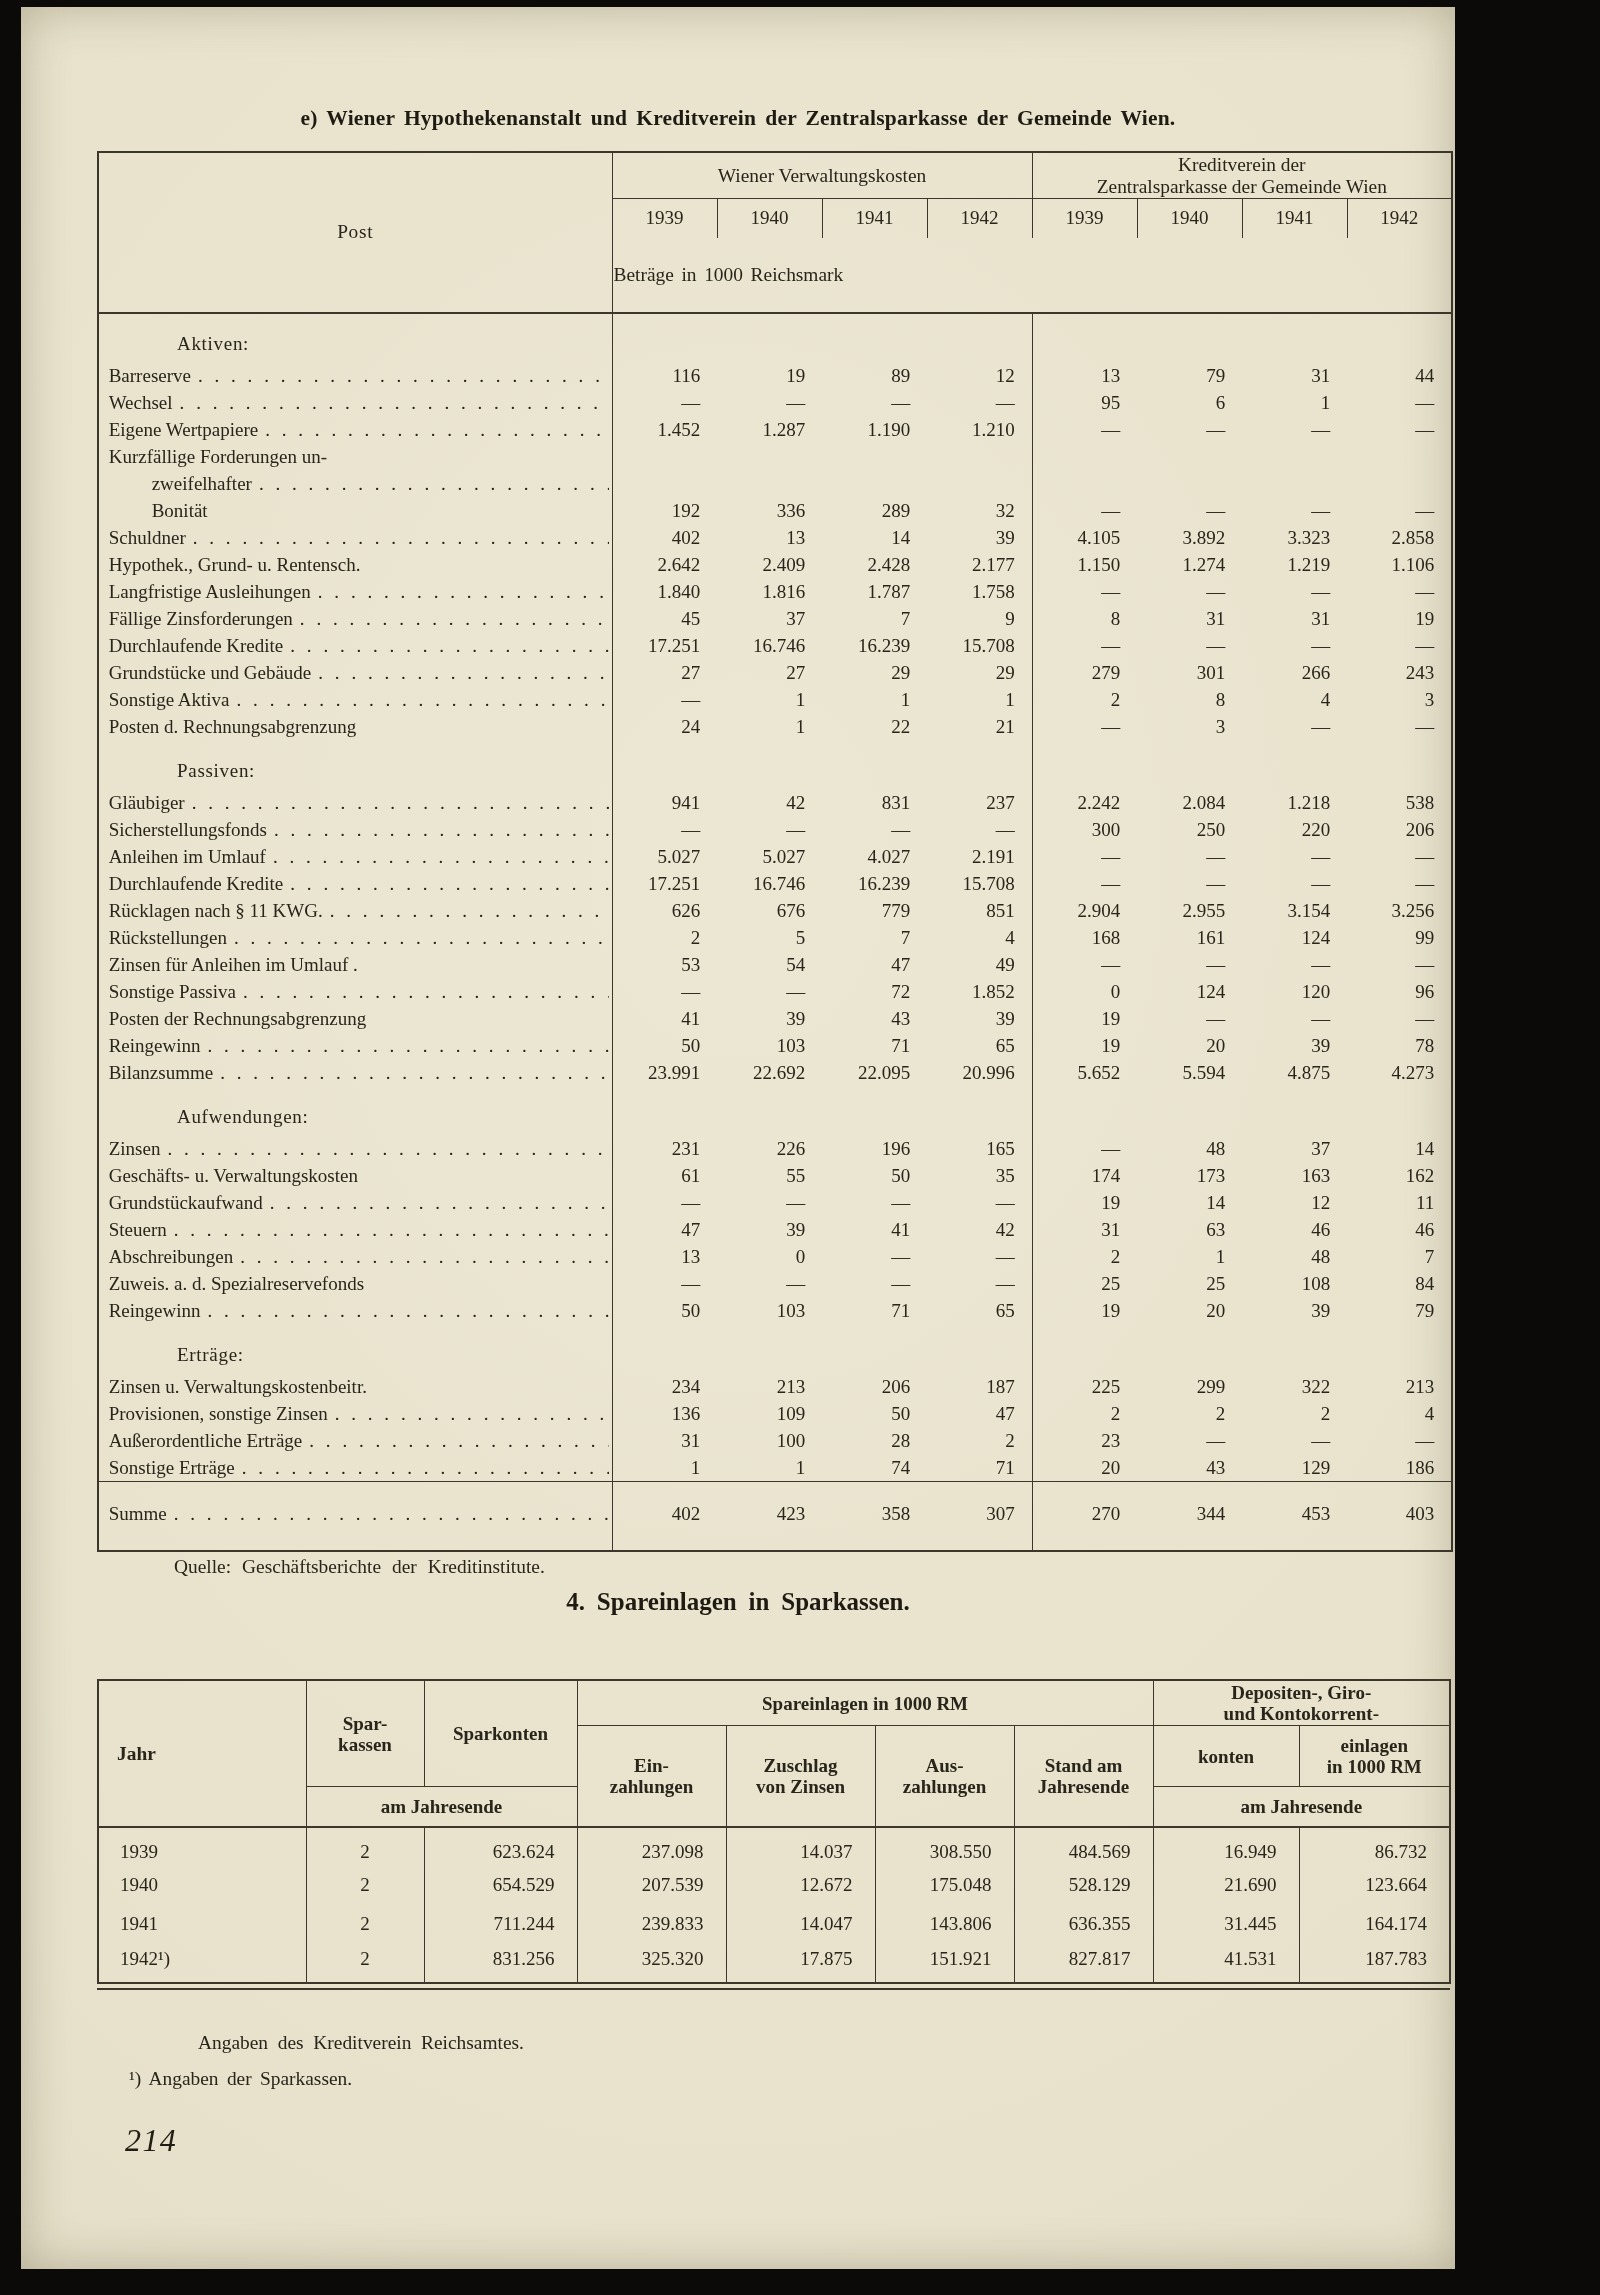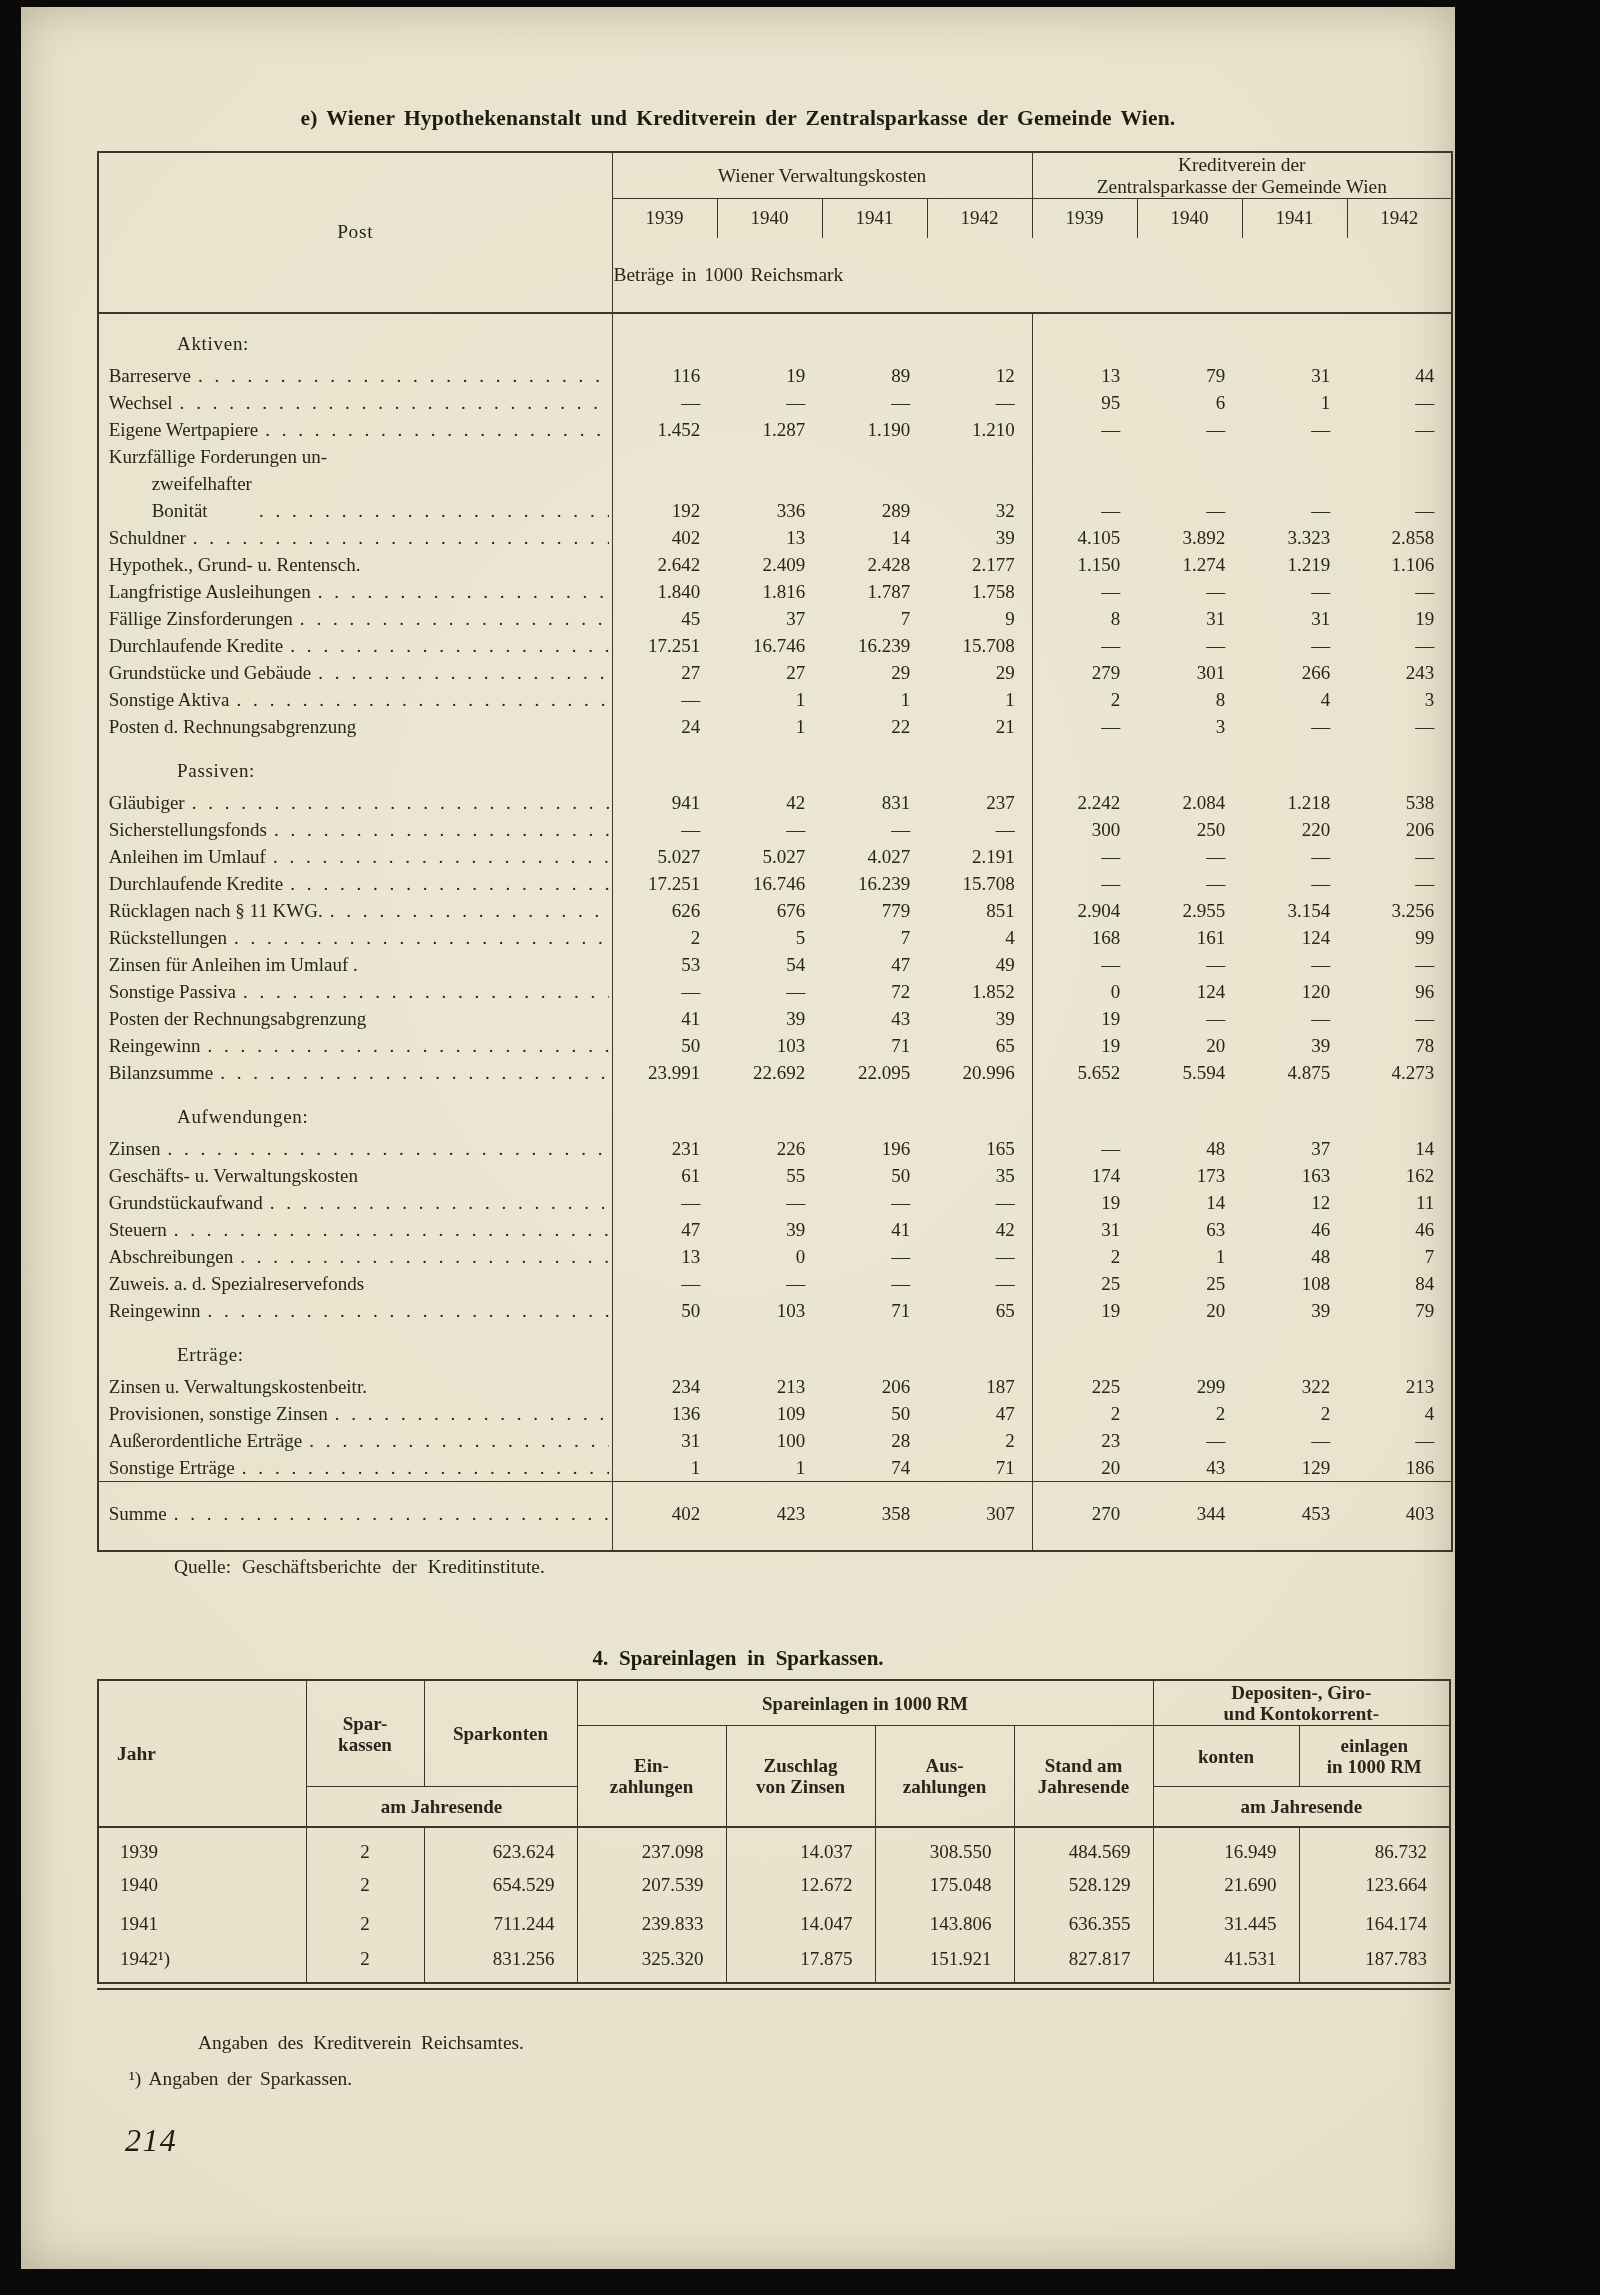--- a/index.html
+++ b/index.html
@@ -38,26 +38,26 @@
   .t1 td { vertical-align: bottom; height: 27px; padding: 0; line-height: 27px; }
   .t1 td.lbl { border-right: 1.4px solid #3c372a; padding-left: 9.7px; padding-right: 2.8px; }
   .t1 td.val { text-align: right; padding-right: 16.7px; }
   .t1 td.gsep { border-left: 1.4px solid #3c372a; }
   .t1 tr.sechead td { height: 49px; padding-bottom: 4.2px; }
   .t1 td.sec { padding-left: 78px; letter-spacing: 0.7px; }
   .lblflex { display: flex; align-items: baseline; }
   .lblflex > span { white-space: nowrap; }
   .leader { flex: 1 1 auto; min-width: 0; overflow: hidden; white-space: nowrap;
             letter-spacing: 11.8px; padding-left: 7px; }
-  .l2 { display: flex; align-items: flex-end; padding-left: 43px; }
+  .l2 { display: flex; align-items: flex-start; padding-left: 43px; }
   .t1 tr.summe td { border-top: 1.4px solid #3c372a; padding-top: 18px; padding-bottom: 23.6px; height: auto; }
   
   .quelle { position: absolute; left: 153px; top: 1549px; font-size: 19.4px; word-spacing: 6.2px; }
-  .sec4title { position: absolute; top: 1639px; left: 0; width: 100%; text-align: center;
-               font-weight: bold; font-size: 21px; word-spacing: 5.6px; color: #1f1b12; }
+  .sec4title { position: absolute; top: 1581px; left: 0; width: 100%; text-align: center;
+               font-weight: bold; font-size: 25px; word-spacing: 5.6px; color: #1f1b12; }
   
   .t2wrap { position: absolute; left: 76px; top: 1672px; width: 1353px;
             border-bottom: 2.1px solid #3c372a; padding-bottom: 4.9px; }
   .t2 { border: 2.1px solid #3c372a; font-size: 19px; }
   .t2 th { font-weight: bold; vertical-align: middle; text-align: center; line-height: 21px; font-size: 19px; }
   .t2 th, .t2 td { border-left: 1.4px solid #3c372a; }
   .t2 th.jahr { border-left: none; text-align: left; padding-left: 18px; font-size: 19.4px; }
   .t2 .grp2 { border-bottom: 1.4px solid #3c372a; height: 43px; }
   .t2 thead tr.mid { height: 61px; }
   .t2 .aj { border-top: 1.4px solid #3c372a; height: 40px; }

